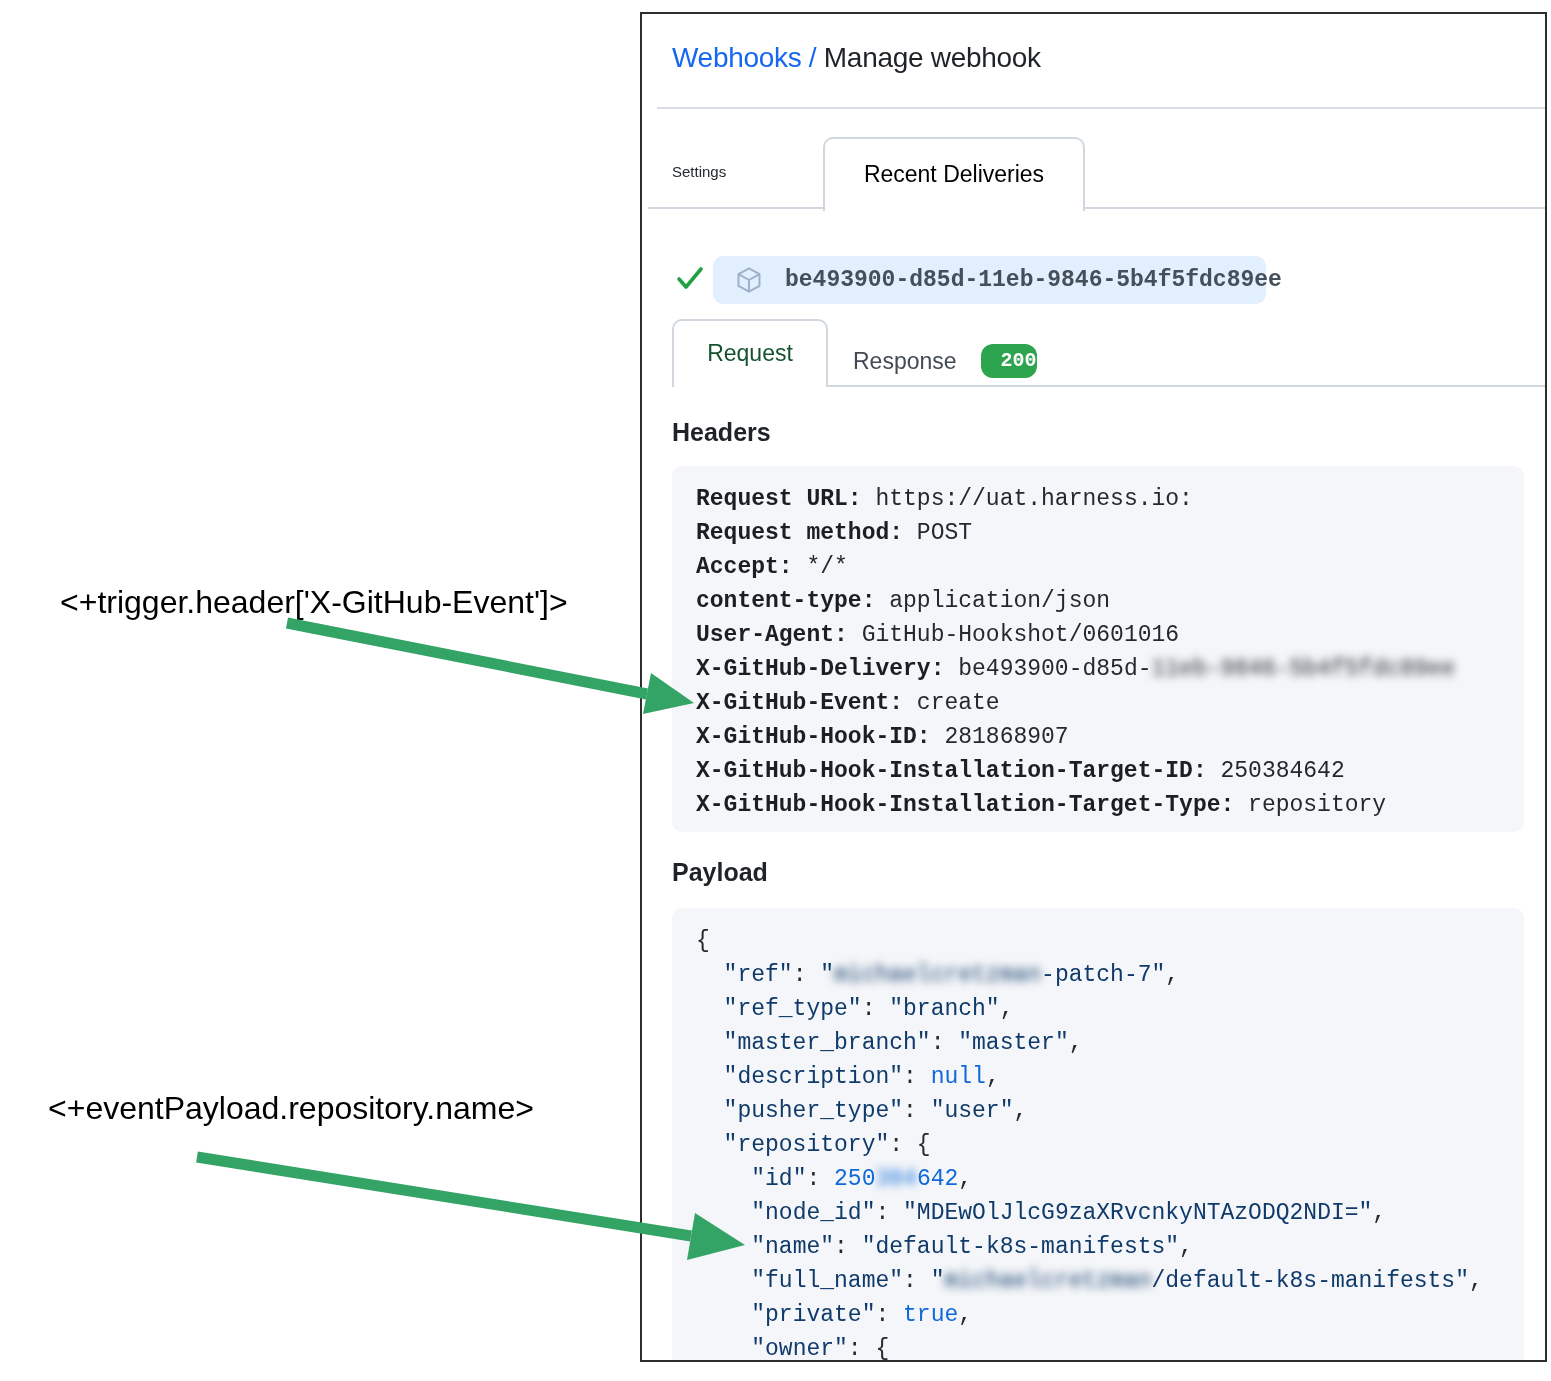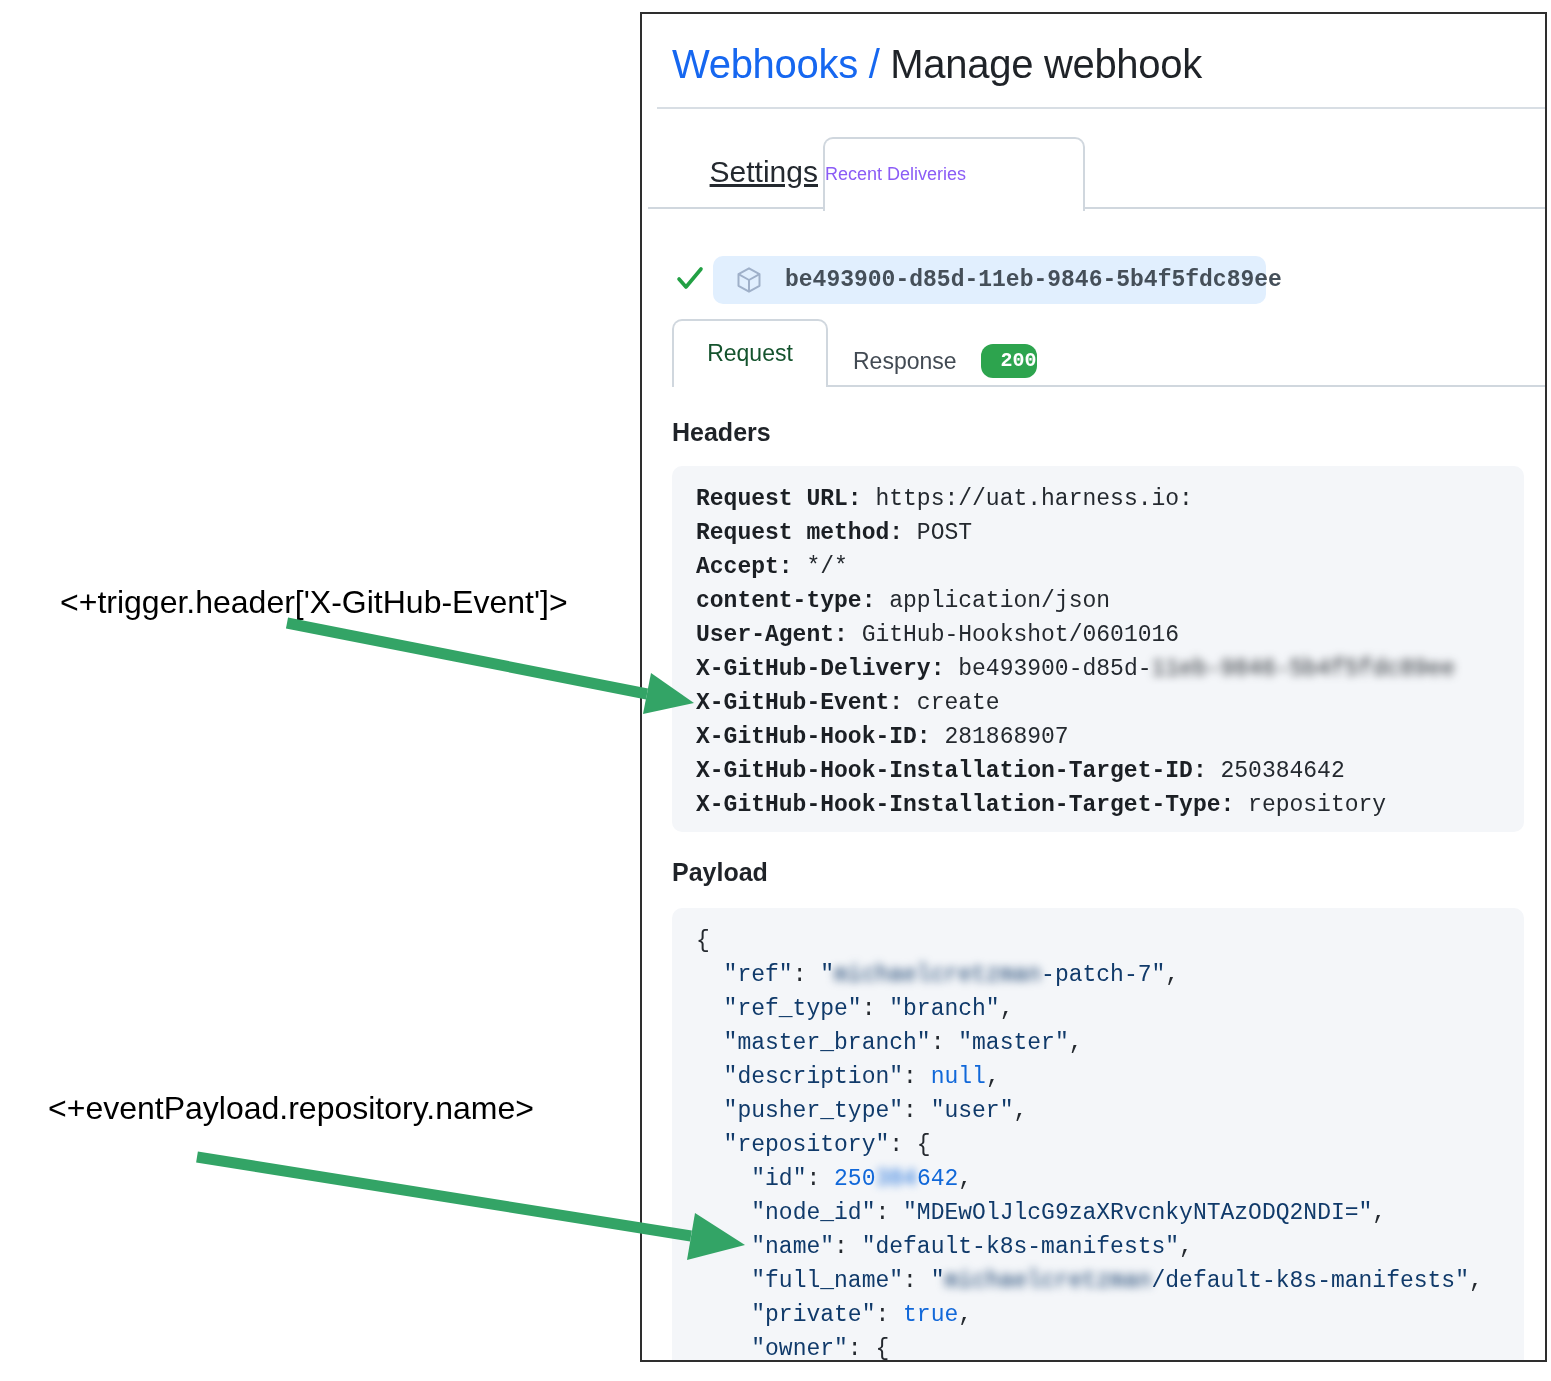--- a/index.html
+++ b/index.html
@@ -8,33 +8,33 @@
 
   .annotation{position:absolute;font-size:32px;color:#000;white-space:nowrap;z-index:3;}
   .a1{left:25px;top:584px;margin-left:35px;}
   .a2{left:48px;top:1090px;}
   .arrows{position:absolute;left:0;top:0;z-index:6;pointer-events:none;}
 
   .panel{position:absolute;left:640px;top:12px;width:907px;height:1350px;
          border:2px solid #2e2e2e;background:#fff;box-sizing:border-box;
          overflow:hidden;z-index:1;}
 
-  .breadcrumb{position:absolute;left:30px;top:28px;font-size:40px;color:#1f2328;
+  .breadcrumb{position:absolute;left:30px;top:28px;font-size:28px;color:#1f2328;
               white-space:nowrap;letter-spacing:-0.3px;}
   .crumb-link{color:#1667f0;cursor:pointer;}
   .crumb-sep{color:#1667f0;}
   .divider{position:absolute;left:15px;right:0;top:93px;height:0;
            border-top:2px solid #d8dee4;}
 
   .tab-settings{position:absolute;left:30px;top:138px;width:146px;height:40px;
-                line-height:40px;text-align:right;font-size:30px;color:#24292f;cursor:pointer;text-decoration:underline;}
+                line-height:40px;text-align:left;font-size:15px;color:#24292f;cursor:pointer;}
   .tab-active{position:absolute;left:181px;top:123px;width:262px;height:74px;
               background:#fff;border:2px solid #d0d7de;border-bottom:none;
               border-radius:10px 10px 0 0;box-sizing:border-box;
-              font-size:18px;color:#8b5cf6;text-align:left;line-height:70px;cursor:pointer;z-index:2;}
+              font-size:23px;color:#000000;text-align:center;line-height:70px;cursor:pointer;z-index:2;}
   .tabline{position:absolute;top:193px;height:2px;background:#d0d7de;}
   .tl1{left:6px;width:175px;}
   .tl2{left:443px;right:0;}
 
   .check-icon{position:absolute;left:33px;top:249px;}
   .pill{position:absolute;left:71px;top:242px;width:553px;height:48px;
         background:#e1effe;border-radius:10px;display:flex;align-items:center;cursor:pointer;}
   .pill .pkg{margin-left:22px;flex:none;display:block;}
   .pill .did{margin-left:22px;font-family:"Liberation Mono",monospace;
              font-size:23px;font-weight:600;color:#454f59;white-space:nowrap;}

